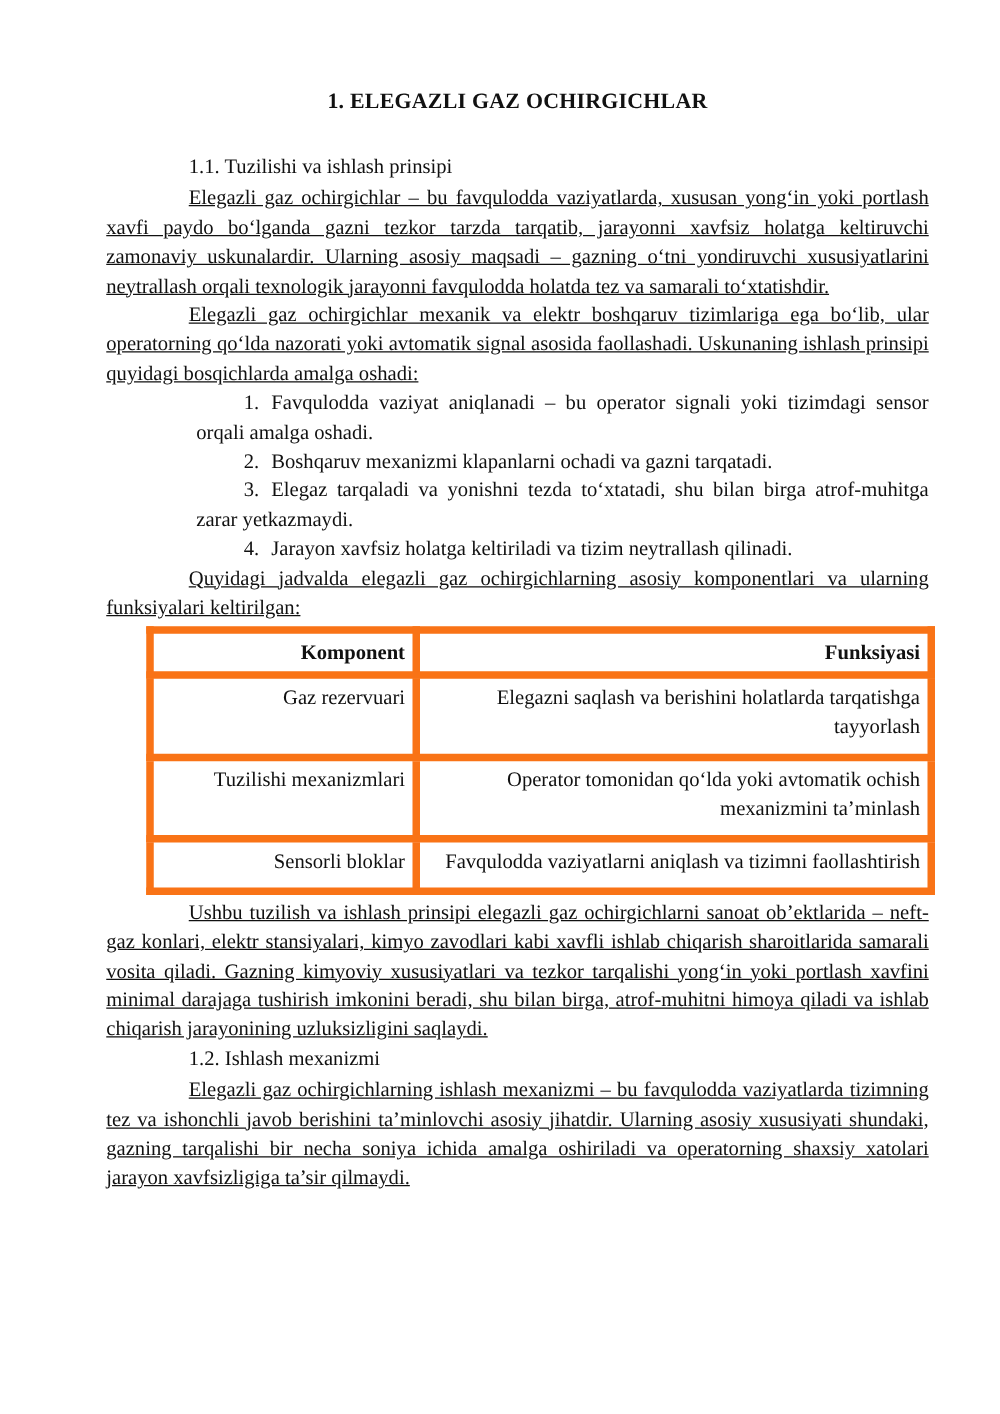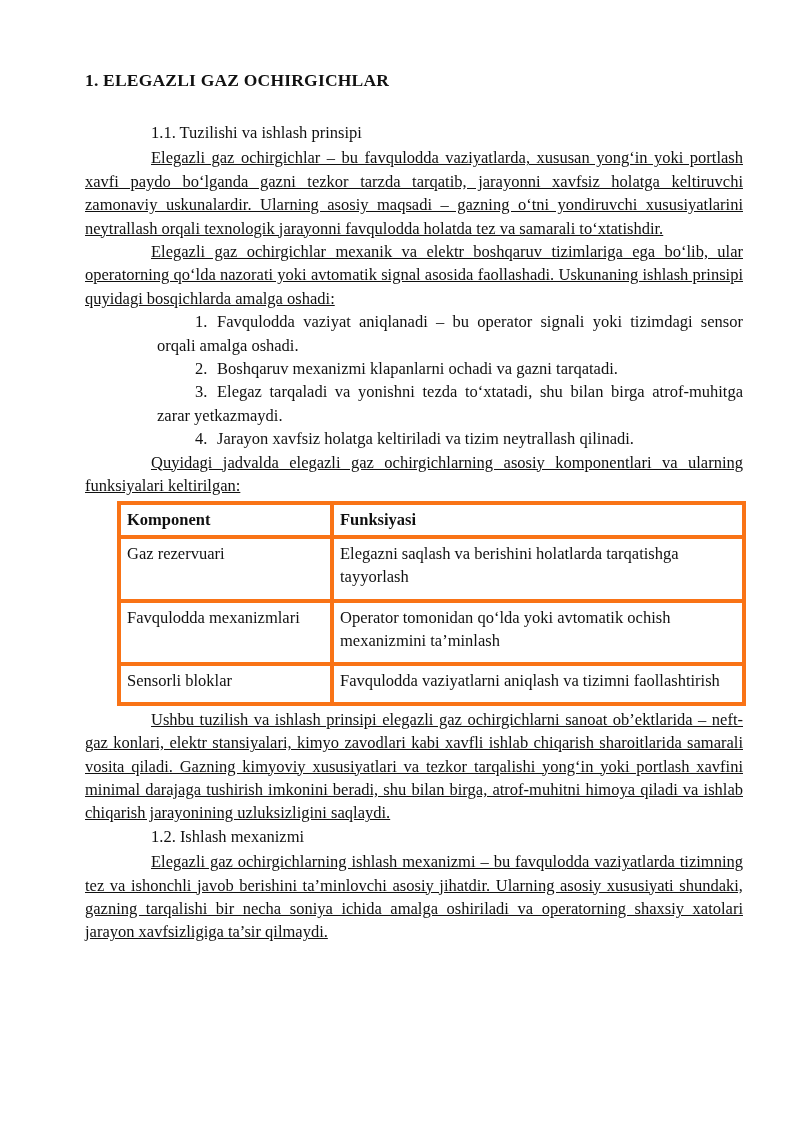--- a/index.html
+++ b/index.html
@@ -15,20 +15,21 @@
     position: relative;
     overflow: hidden;
   }
   .page {
     box-sizing: border-box;
     width: 800px;
     height: 1131px;
     padding: 70px 57px 40px 85px;
   }
   .doc-title {
+    text-align: center;
     font-weight: bold;
     font-size: 17.5px;
     letter-spacing: 0.2px;
     margin: 0 0 30px 0;
     line-height: 1.2;
   }
   .section-heading {
     font-weight: normal;
     font-size: 16.5px;
     margin: 0 0 2px 0;
@@ -69,22 +70,22 @@
   table.comp-table {
     border-collapse: collapse;
     width: 625px;
     margin: 4px 0 2px 32px;
     font-size: 16.5px;
     line-height: 1.4;
     table-layout: fixed;
   }
   table.comp-table th,
   table.comp-table td {
-    border: 4px solid #f97316;
-    text-align: left;
+    border: 6px solid #f97316;
+    text-align: right;
     vertical-align: top;
     padding: 3px 6px 10px 6px;
   }
   table.comp-table th {
     font-weight: bold;
     padding-bottom: 4px;
   }
   table.comp-table col.c1 { width: 213px; }
   table.comp-table col.c2 { width: 412px; }
   .after-table { margin-top: 2px; }
@@ -133,21 +134,21 @@
         <th>Komponent</th>
         <th>Funksiyasi</th>
       </tr>
     </thead>
     <tbody>
       <tr>
         <td>Gaz rezervuari</td>
         <td>Elegazni saqlash va berishini holatlarda tarqatishga tayyorlash</td>
       </tr>
       <tr>
-        <td>Favqulodda mexanizmlari</td>
+        <td>Tuzilishi mexanizmlari</td>
         <td>Operator tomonidan qo‘lda yoki avtomatik ochish mexanizmini ta’minlash</td>
       </tr>
       <tr>
         <td>Sensorli bloklar</td>
         <td>Favqulodda vaziyatlarni aniqlash va tizimni faollashtirish</td>
       </tr>
     </tbody>
   </table>
 
   <p class="body-par after-table">Ushbu tuzilish va ishlash prinsipi elegazli gaz ochirgichlarni sanoat ob’ektlarida – neft-gaz konlari, elektr stansiyalari, kimyo zavodlari kabi xavfli ishlab chiqarish sharoitlarida samarali vosita qiladi. Gazning kimyoviy xususiyatlari va tezkor tarqalishi yong‘in yoki portlash xavfini minimal darajaga tushirish imkonini beradi, shu bilan birga, atrof-muhitni himoya qiladi va ishlab chiqarish jarayonining uzluksizligini saqlaydi.</p>

